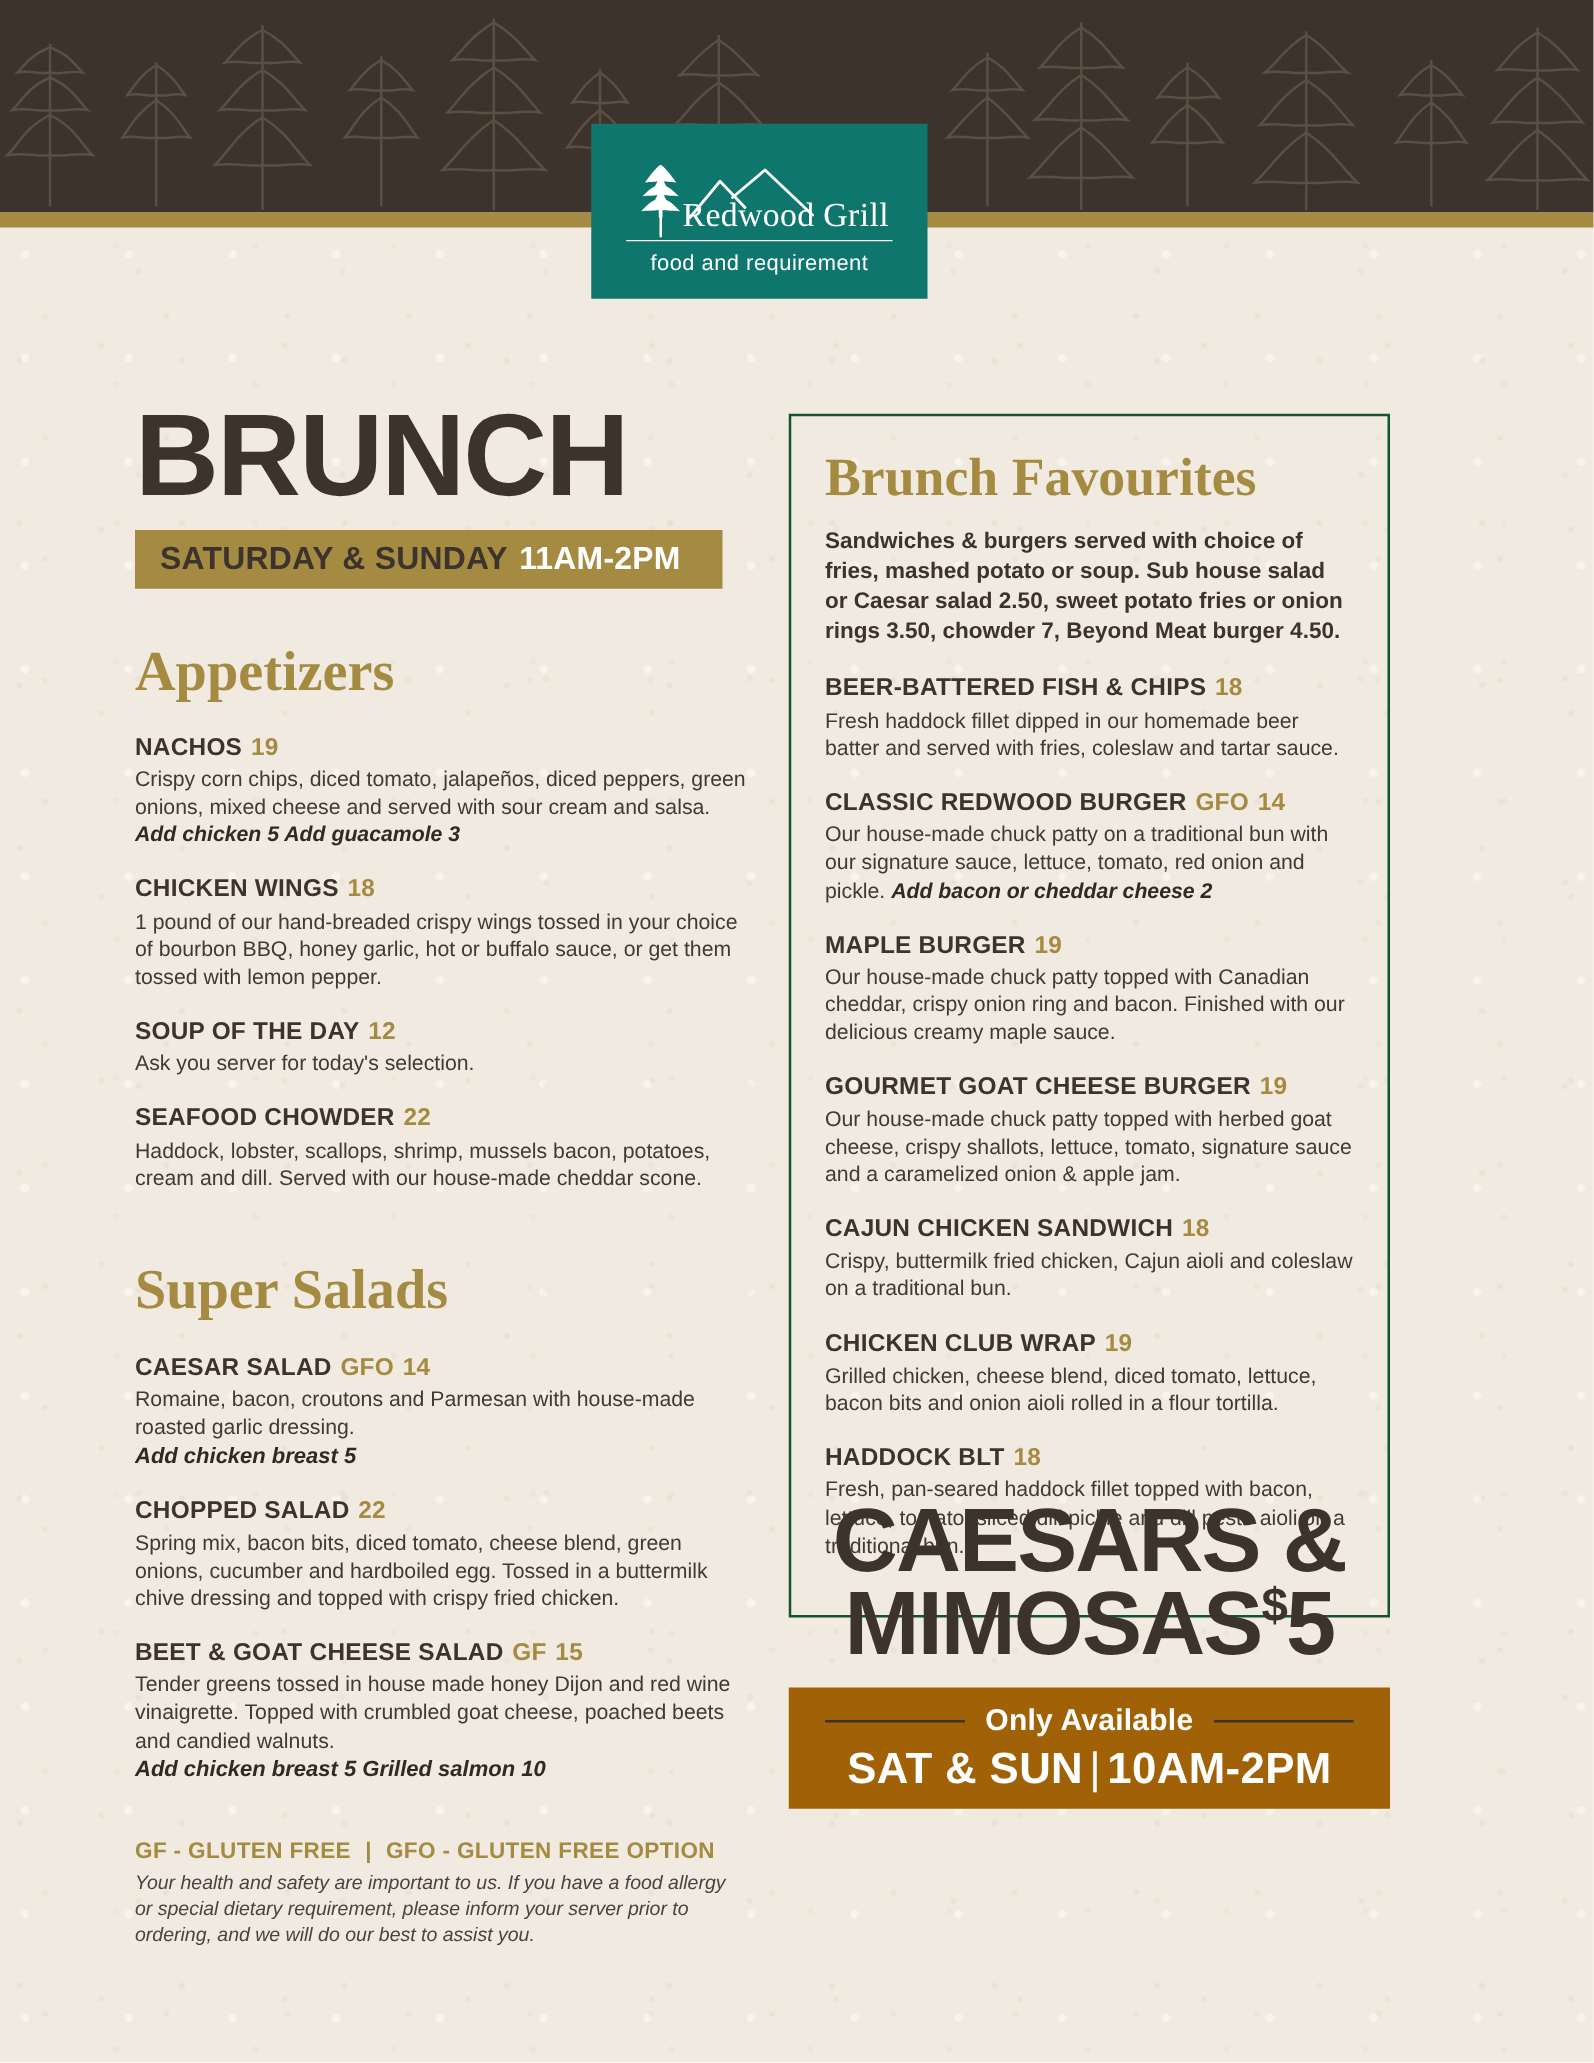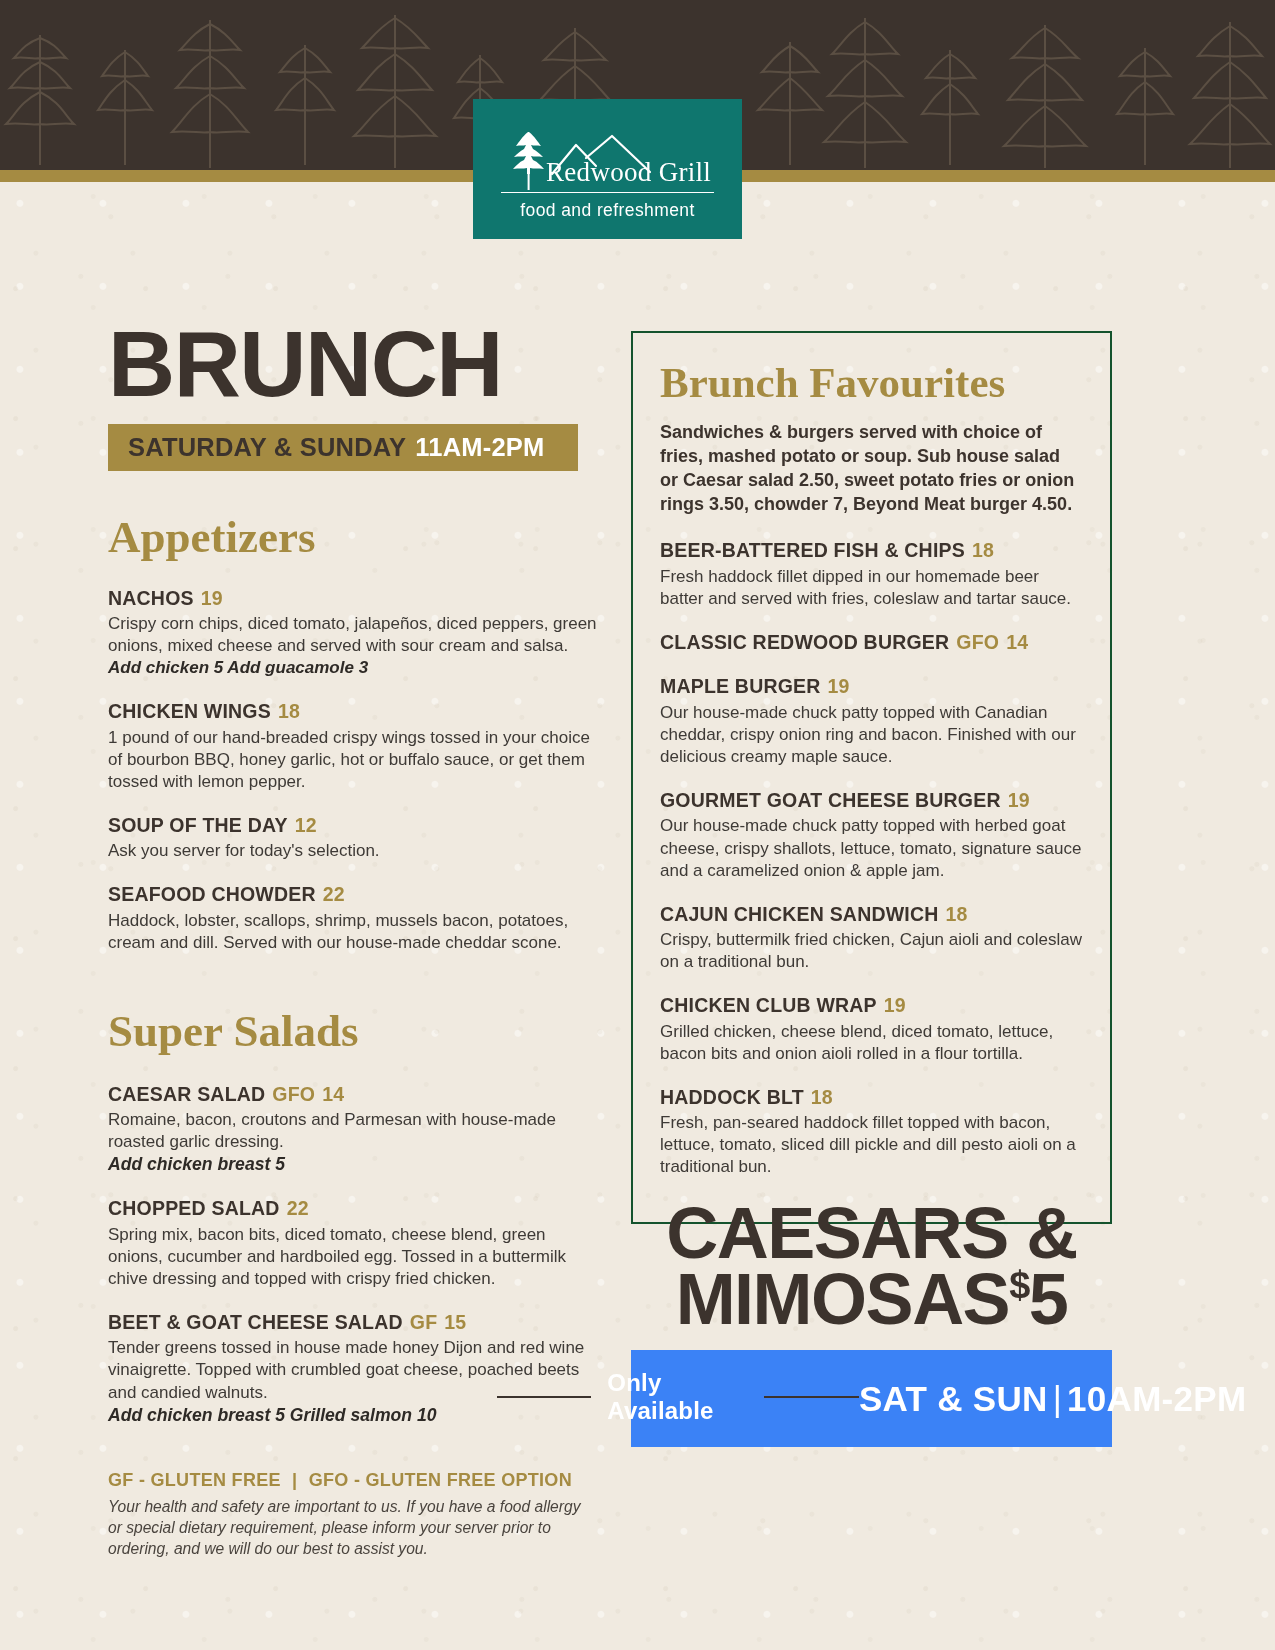--- a/index.html
+++ b/index.html
@@ -255,25 +255,25 @@
   .promo-title .line2 { display: block; }
   .promo-price {
     font-size: 72px;
   }
   .promo-price .dollar {
     font-size: 38px;
     vertical-align: 26px;
   }
   .promo-bar {
     margin-top: 18px;
-    background: #3b82f6;
+    background: #a16207;
     width: 481px;
     height: 97px;
     display: flex;
-    flex-direction: row;
+    flex-direction: column;
     align-items: center;
     justify-content: center;
   }
   .promo-avail-row {
     display: flex;
     align-items: center;
     gap: 16px;
     margin-bottom: 4px;
   }
   .promo-avail-row .rule {
@@ -343,21 +343,21 @@
           <path d="M86 30 L112 8 L150 44"></path>
         </g>
         <g fill="#ffffff">
           <path d="M28 4 C22 9 19 14 16 18 C20 17 23 18 26 17 L24 21 C20 23 17 26 14 29 C19 28 23 29 26 28 L24 32 C19 34 16 38 13 41 C19 40 23 41 27 40 L27 46 L30 46 L30 40 C34 41 38 40 44 41 C41 38 38 34 33 32 L31 28 C34 29 38 28 43 29 C40 26 37 23 33 21 L31 17 C34 18 37 17 41 18 C38 14 35 9 29 4 Z"></path>
           <rect x="27.6" y="44" width="2" height="18"></rect>
         </g>
       </svg>
       <div class="logo-name">Redwood Grill</div>
     </div>
     <div class="logo-rule"></div>
-    <div class="logo-tag">food and refreshment</div>
+    <div class="logo-tag">food and requirement</div>
   </div>
 
   <div class="left-col">
 
     <div class="brunch-title">BRUNCH</div>
 
     <div class="brunch-bar">
       <span class="days">SATURDAY &amp; SUNDAY</span>
       <span class="hours">11AM-2PM</span>
     </div>
@@ -414,20 +414,21 @@
     <div class="fav-panel">
       <div class="sec-title-fav">Brunch Favourites</div>
       <div class="fav-note">Sandwiches &amp; burgers served with choice of fries, mashed potato or soup. Sub house salad or Caesar salad 2.50, sweet potato fries or onion rings 3.50, chowder 7, Beyond Meat burger 4.50.</div>
       <div id="fav-list">
           <div class="item">
             <div class="item-head"><span>BEER-BATTERED FISH &amp; CHIPS</span><span class="price">18</span></div>
             <div class="item-desc"><span>Fresh haddock fillet dipped in our homemade beer batter and served with fries, coleslaw and tartar sauce.</span></div>
           </div>
           <div class="item">
             <div class="item-head"><span>CLASSIC REDWOOD BURGER</span><span class="tag">GFO</span><span class="price">14</span></div>
+            <div class="item-desc"><span>Our house-made chuck patty on a traditional bun with our signature sauce, lettuce, tomato, red onion and pickle.</span>  <span class="addon">Add bacon or cheddar cheese 2</span></div>
           </div>
           <div class="item">
             <div class="item-head"><span>MAPLE BURGER</span><span class="price">19</span></div>
             <div class="item-desc"><span>Our house-made chuck patty topped with Canadian cheddar, crispy onion ring and bacon. Finished with our delicious creamy maple sauce.</span></div>
           </div>
           <div class="item">
             <div class="item-head"><span>GOURMET GOAT CHEESE BURGER</span><span class="price">19</span></div>
             <div class="item-desc"><span>Our house-made chuck patty topped with herbed goat cheese, crispy shallots, lettuce, tomato, signature sauce and a caramelized onion &amp; apple jam.</span></div>
           </div>
           <div class="item">

